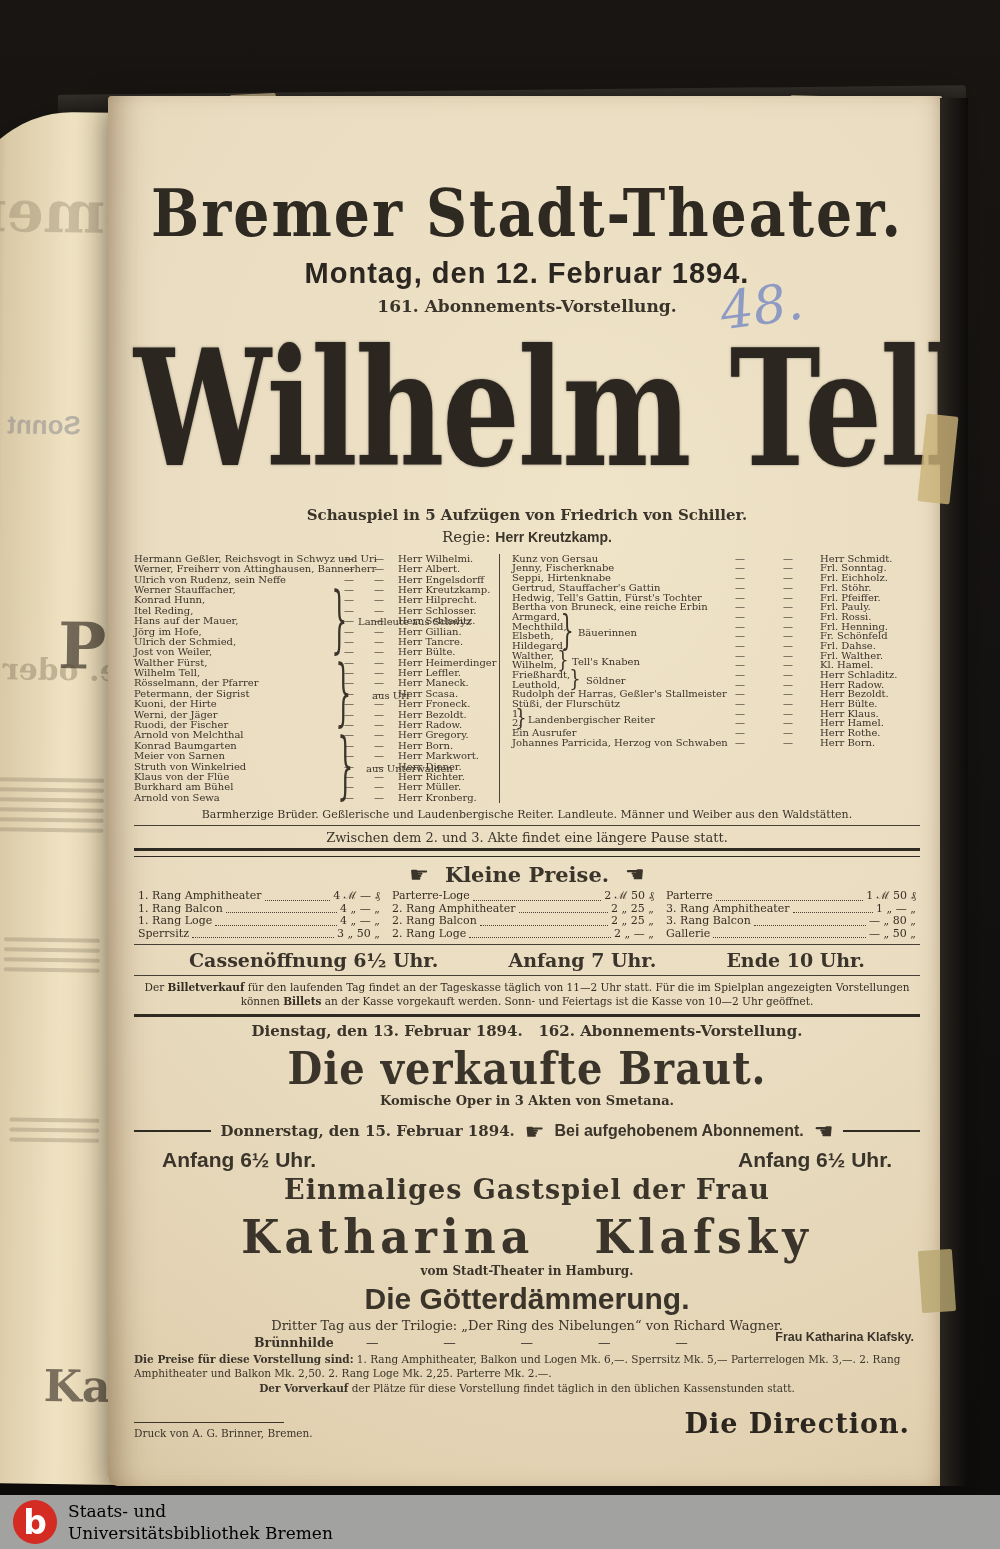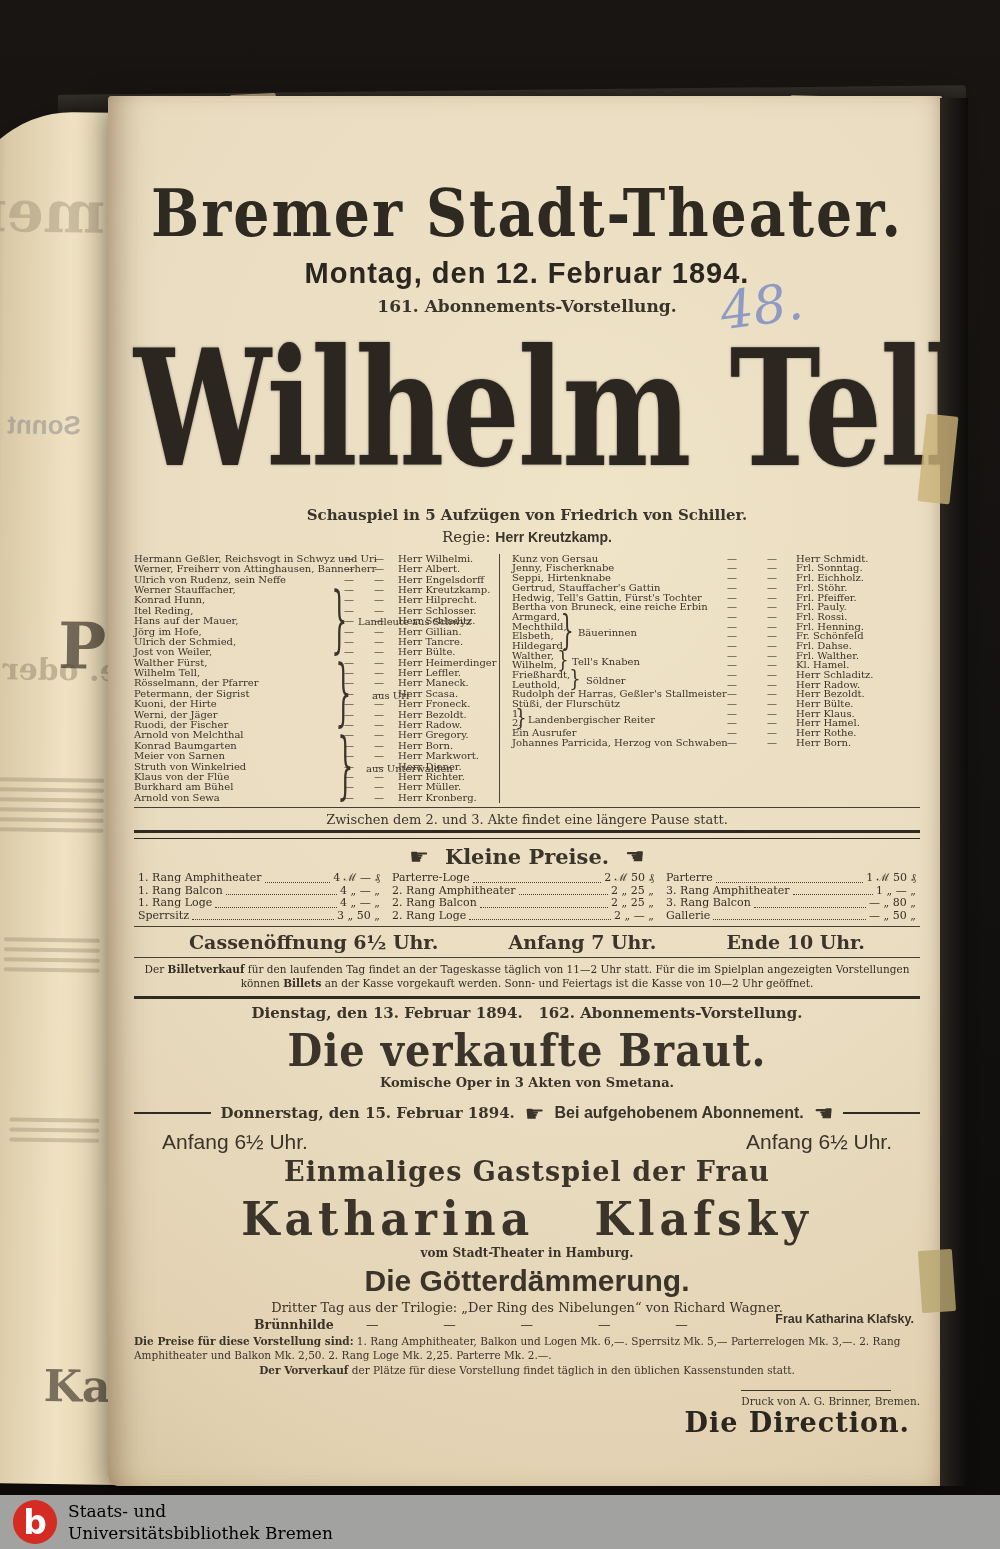--- a/index.html
+++ b/index.html
@@ -38,21 +38,21 @@
     text-shadow:0 0 2px rgba(43,38,31,.5);}
   .subtitle{font-size:15px;font-weight:bold;text-align:center;}
   .regie{font-size:15px;text-align:center;margin-top:4px;}
   .regie .rname{font-family:"Liberation Sans",sans-serif;font-weight:bold;font-size:14px;}
   
   .cast{position:relative;display:flex;margin-top:8px;}
   .cl{width:365px;position:relative;}
   .crt{width:408px;border-left:1px solid #4a443a;padding-left:12px;position:relative;}
   .cr{display:grid;grid-template-columns:200px 30px 30px 1fr;height:10.4px;font-size:10px;
     line-height:10.4px;color:#3b342a;white-space:nowrap;overflow:visible;}
-  .crt .cr{grid-template-columns:200px 40px 40px 1fr;height:9.7px;line-height:9.7px;}
+  .crt .cr{grid-template-columns:200px 40px 40px 1fr;height:9.7px;line-height:9.7px;gap:8px;}
   .cr .dsh{text-align:center;}
   .cr .act{padding-left:4px;}
   .brc{position:absolute;font-size:15px;line-height:15px;width:8px;color:#3b342a;}
   .brc:before{content:"}";}
   .b1{left:200px;top:60px;transform:scale(1.7,4.9);}
   .b2{left:204px;top:133px;transform:scale(1.7,4.9);}
   .b3{left:206px;top:206px;transform:scale(1.7,4.9);}
   .rb1{left:62px;top:70px;transform:scale(1.4,2.7);}
   .rb2{left:58px;top:99px;transform:scale(1.2,1.5);}
   .rb3{left:70px;top:118px;transform:scale(1.2,1.5);}
@@ -77,34 +77,34 @@
   .note{font-size:10.5px;text-align:center;line-height:1.35;color:#342d23;margin:2px 0;}
   
   .n1date{font-size:15px;font-weight:bold;text-align:center;margin-top:4px;}
   .n1title{font-size:40px;font-weight:bold;text-align:center;transform:scaleY(1.12);
     margin:4px 0 2px;letter-spacing:1px;}
   .n1sub{font-size:13px;font-weight:bold;text-align:center;margin-bottom:11px;}
   .donn{display:flex;align-items:center;gap:10px;font-size:15px;font-weight:bold;margin-top:5px;}
   .donn .line{flex:1;border-top:2px solid #2f2a22;}
   .donn .sansb{font-family:"Liberation Sans",sans-serif;font-size:16px;}
   .anfrow{display:flex;justify-content:space-between;padding:0 28px;
-    font-family:"Liberation Sans",sans-serif;font-weight:normal;font-size:21px;margin-top:4px;gap:24px;}
+    font-family:"Liberation Sans",sans-serif;font-weight:bold;font-size:21px;margin-top:4px;gap:24px;}
   .gast{font-size:27px;font-weight:bold;text-align:center;margin-top:2px;letter-spacing:1px;}
   .klaf{font-size:44px;font-weight:bold;text-align:center;letter-spacing:5px;word-spacing:40px;
     transform:scaleY(1.05);margin:6px 0 2px;}
   .from{font-size:12px;font-weight:bold;text-align:center;}
   .gott{font-family:"Liberation Sans",sans-serif;font-size:30px;font-weight:bold;text-align:center;margin:4px 0 2px;}
   .tril{position:relative;font-size:13px;text-align:center;margin-top:2px;}
   .artist2{position:absolute;right:6px;top:12px;font-family:"Liberation Sans",sans-serif;
     font-weight:bold;font-size:12.5px;}
   .brun{display:flex;align-items:center;font-size:12.5px;font-weight:bold;padding:2px 200px 0 120px;}
   .brun .bd{flex:1;text-align:center;font-weight:normal;}
   .preise{font-size:10.5px;line-height:1.35;margin-top:2px;text-align:left;}
   .vorv{font-size:10.5px;margin-top:2px;text-align:center;}
-  .bottomrow{display:flex;justify-content:space-between;align-items:flex-end;margin-top:14px;flex-direction:column;}
+  .bottomrow{display:flex;justify-content:space-between;align-items:flex-end;margin-top:14px;}
   .printer{font-size:10.5px;}
   .prline{width:150px;border-top:1px solid #3b352c;margin-bottom:4px;}
   .direction{font-size:27px;font-weight:bold;letter-spacing:1px;margin-right:10px;color:#2b261f;}
   .handwritten{position:absolute;left:612px;top:180px;font-size:52px;font-style:italic;
     color:#7e8fc2;transform:rotate(-8deg);opacity:.85;}
   
   .libbar{position:absolute;left:0;bottom:0;width:100%;height:54px;background:#a2a2a0;
     display:flex;align-items:center;}
   .logo-circle{width:44px;height:44px;border-radius:50%;background:#d42b22;color:#fff;
     display:flex;align-items:center;justify-content:center;font-size:33px;font-weight:bold;
@@ -435,20 +435,21 @@
           <div class="brc rb2"></div>
           <div class="brc rb3"></div>
           <div class="brc rb4"></div>
           <div class="glabel gl4">Bäuerinnen</div>
           <div class="glabel gl5">Tell's Knaben</div>
           <div class="glabel gl6">Söldner</div>
           <div class="glabel gl7">Landenbergischer Reiter</div>
         </div>
       </div>
 
+      <div class="castfoot">Barmherzige Brüder.   Geßlerische und Laudenbergische Reiter.   Landleute.   Männer und Weiber aus den Waldstätten.</div>
       <hr class="rule">
       <div class="pause" style="font-size:13px;font-weight:normal;text-align:center;">Zwischen dem 2. und 3. Akte findet eine längere Pause statt.</div>
       <div class="rule2"></div>
 
       <div class="ptitle">
         <span class="hand">☛</span>
         <span>Kleine Preise.</span>
         <span class="hand">☚</span>
       </div>
       <div class="pgrid">

